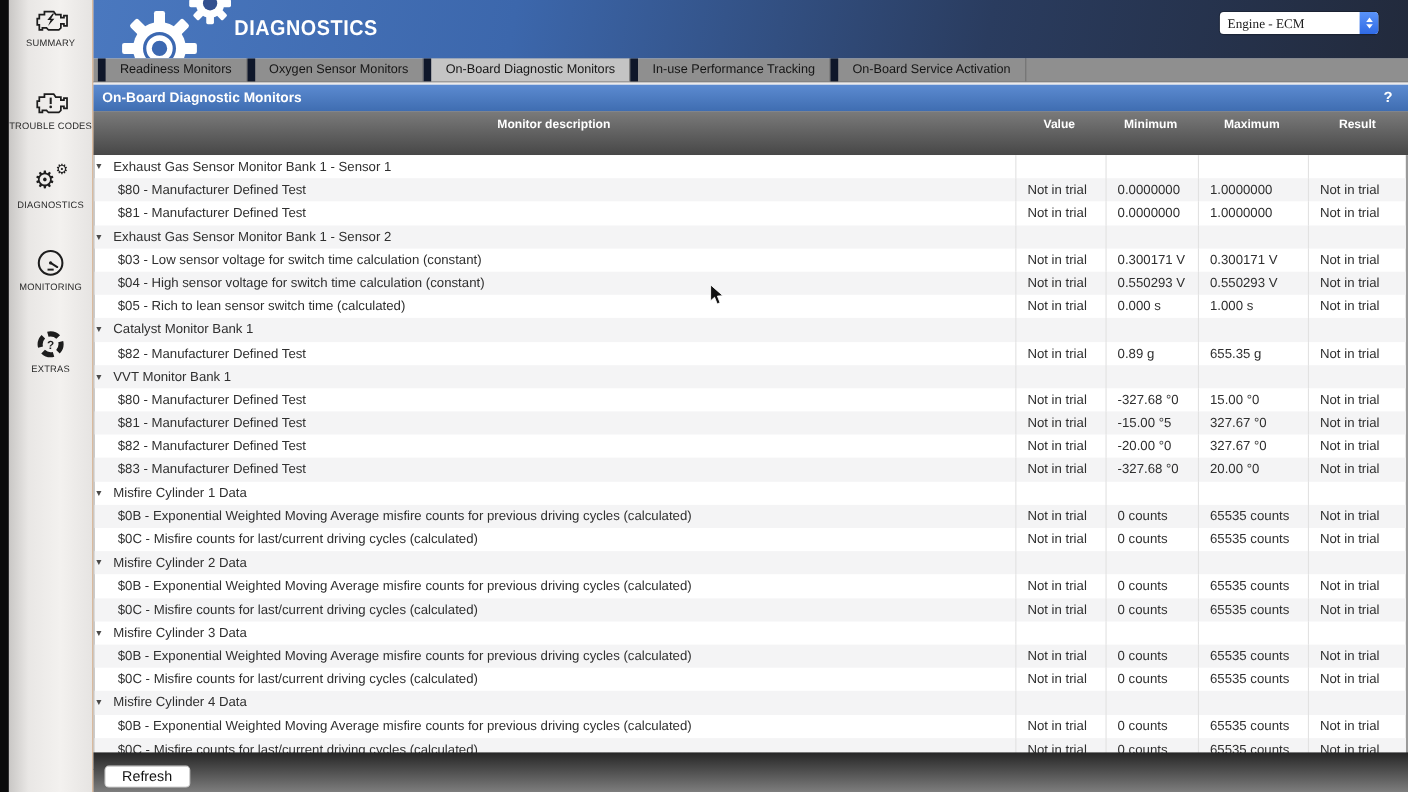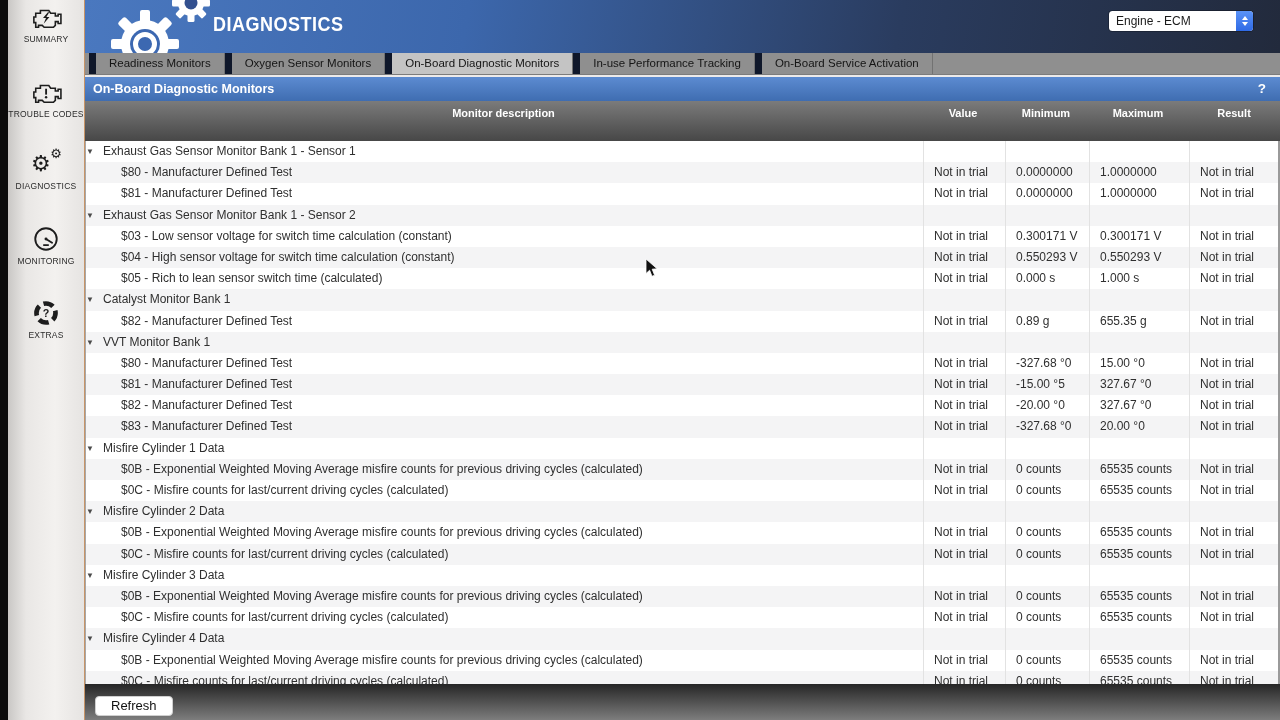--- a/index.html
+++ b/index.html
@@ -27,21 +27,21 @@
 
   
   .app-header { position:relative; height:53px;
     background:linear-gradient(100deg,#4a78bf 0%,#3c67ac 32%,#2a3c5f 68%,#222a3c 100%);
     overflow:hidden; }
   .logo-svg { position:absolute; left:2px; top:0; }
   .app-title { position:absolute; left:128px; top:15px; color:#fff; font-size:18px;
     font-weight:bold; letter-spacing:.5px; transform:scaleY(1.08); }
   .ecu-select { position:absolute; right:27px; top:11px; width:144px; height:20px;
     background:#fff; border-radius:3.5px; box-shadow:0 0 0 1px rgba(0,0,0,.25);
-    display:flex; align-items:center; cursor:default; }
+    display:flex; align-items:center; cursor:default;font-family:Liberation Serif, serif; }
   .ecu-select .val { flex:1; font-size:12px; color:#1a1a1a; padding-left:7px;
     white-space:nowrap; overflow:hidden; }
   .ecu-stepper { width:17px; height:20px; border-radius:0 3.5px 3.5px 0;
     background:linear-gradient(#5a93f8,#2f6ae5); display:flex; flex-direction:column;
     align-items:center; justify-content:center; gap:2px; }
   .chev-up { width:0; height:0; border-left:3.5px solid transparent;
     border-right:3.5px solid transparent; border-bottom:4px solid #fff; }
   .chev-down { width:0; height:0; border-left:3.5px solid transparent;
     border-right:3.5px solid transparent; border-top:4px solid #fff; }
 
@@ -70,21 +70,21 @@
   .tbody { background:#fff; border-left:1px solid #a8a8a8; border-right:2px solid #9a9a9a; }
   .row { height:21.2px; }
   .row:nth-child(even) { background:#f4f4f5; }
   .cell { font-size:12px; color:#2f2f2f; line-height:21.2px; white-space:nowrap;
     overflow:hidden; }
   .cell.v { border-left:1px solid #e2e2e2; padding-left:10px; }
   .cell.desc { padding-left:0; }
   .expander { display:inline-block; width:17px; font-size:8px; color:#4a4a4a;
     vertical-align:1px; cursor:default; }
   .row.item .expander { visibility:hidden; }
-  .row.item .desc-label { margin-left:18px; }
+  .row.item .desc-label { margin-left:4px; }
   .table-filler { height:8px; background:#fff; border-left:1px solid #a8a8a8;
     border-right:2px solid #9a9a9a; border-bottom:1px solid #5a5a5a; }
 
   
   .bottom-bar { position:absolute; left:0; bottom:0; width:1195px; height:36px;
     background:linear-gradient(#262626,#7d7d7d); }
   .refresh-btn { position:absolute; left:10px; top:12px; background:#fff;
     border:1px solid #cfcfcf; border-radius:4px; font-size:13px; color:#111;
     padding:1px 15px 2px; font-family:"Liberation Sans", sans-serif; cursor:default; }
 

